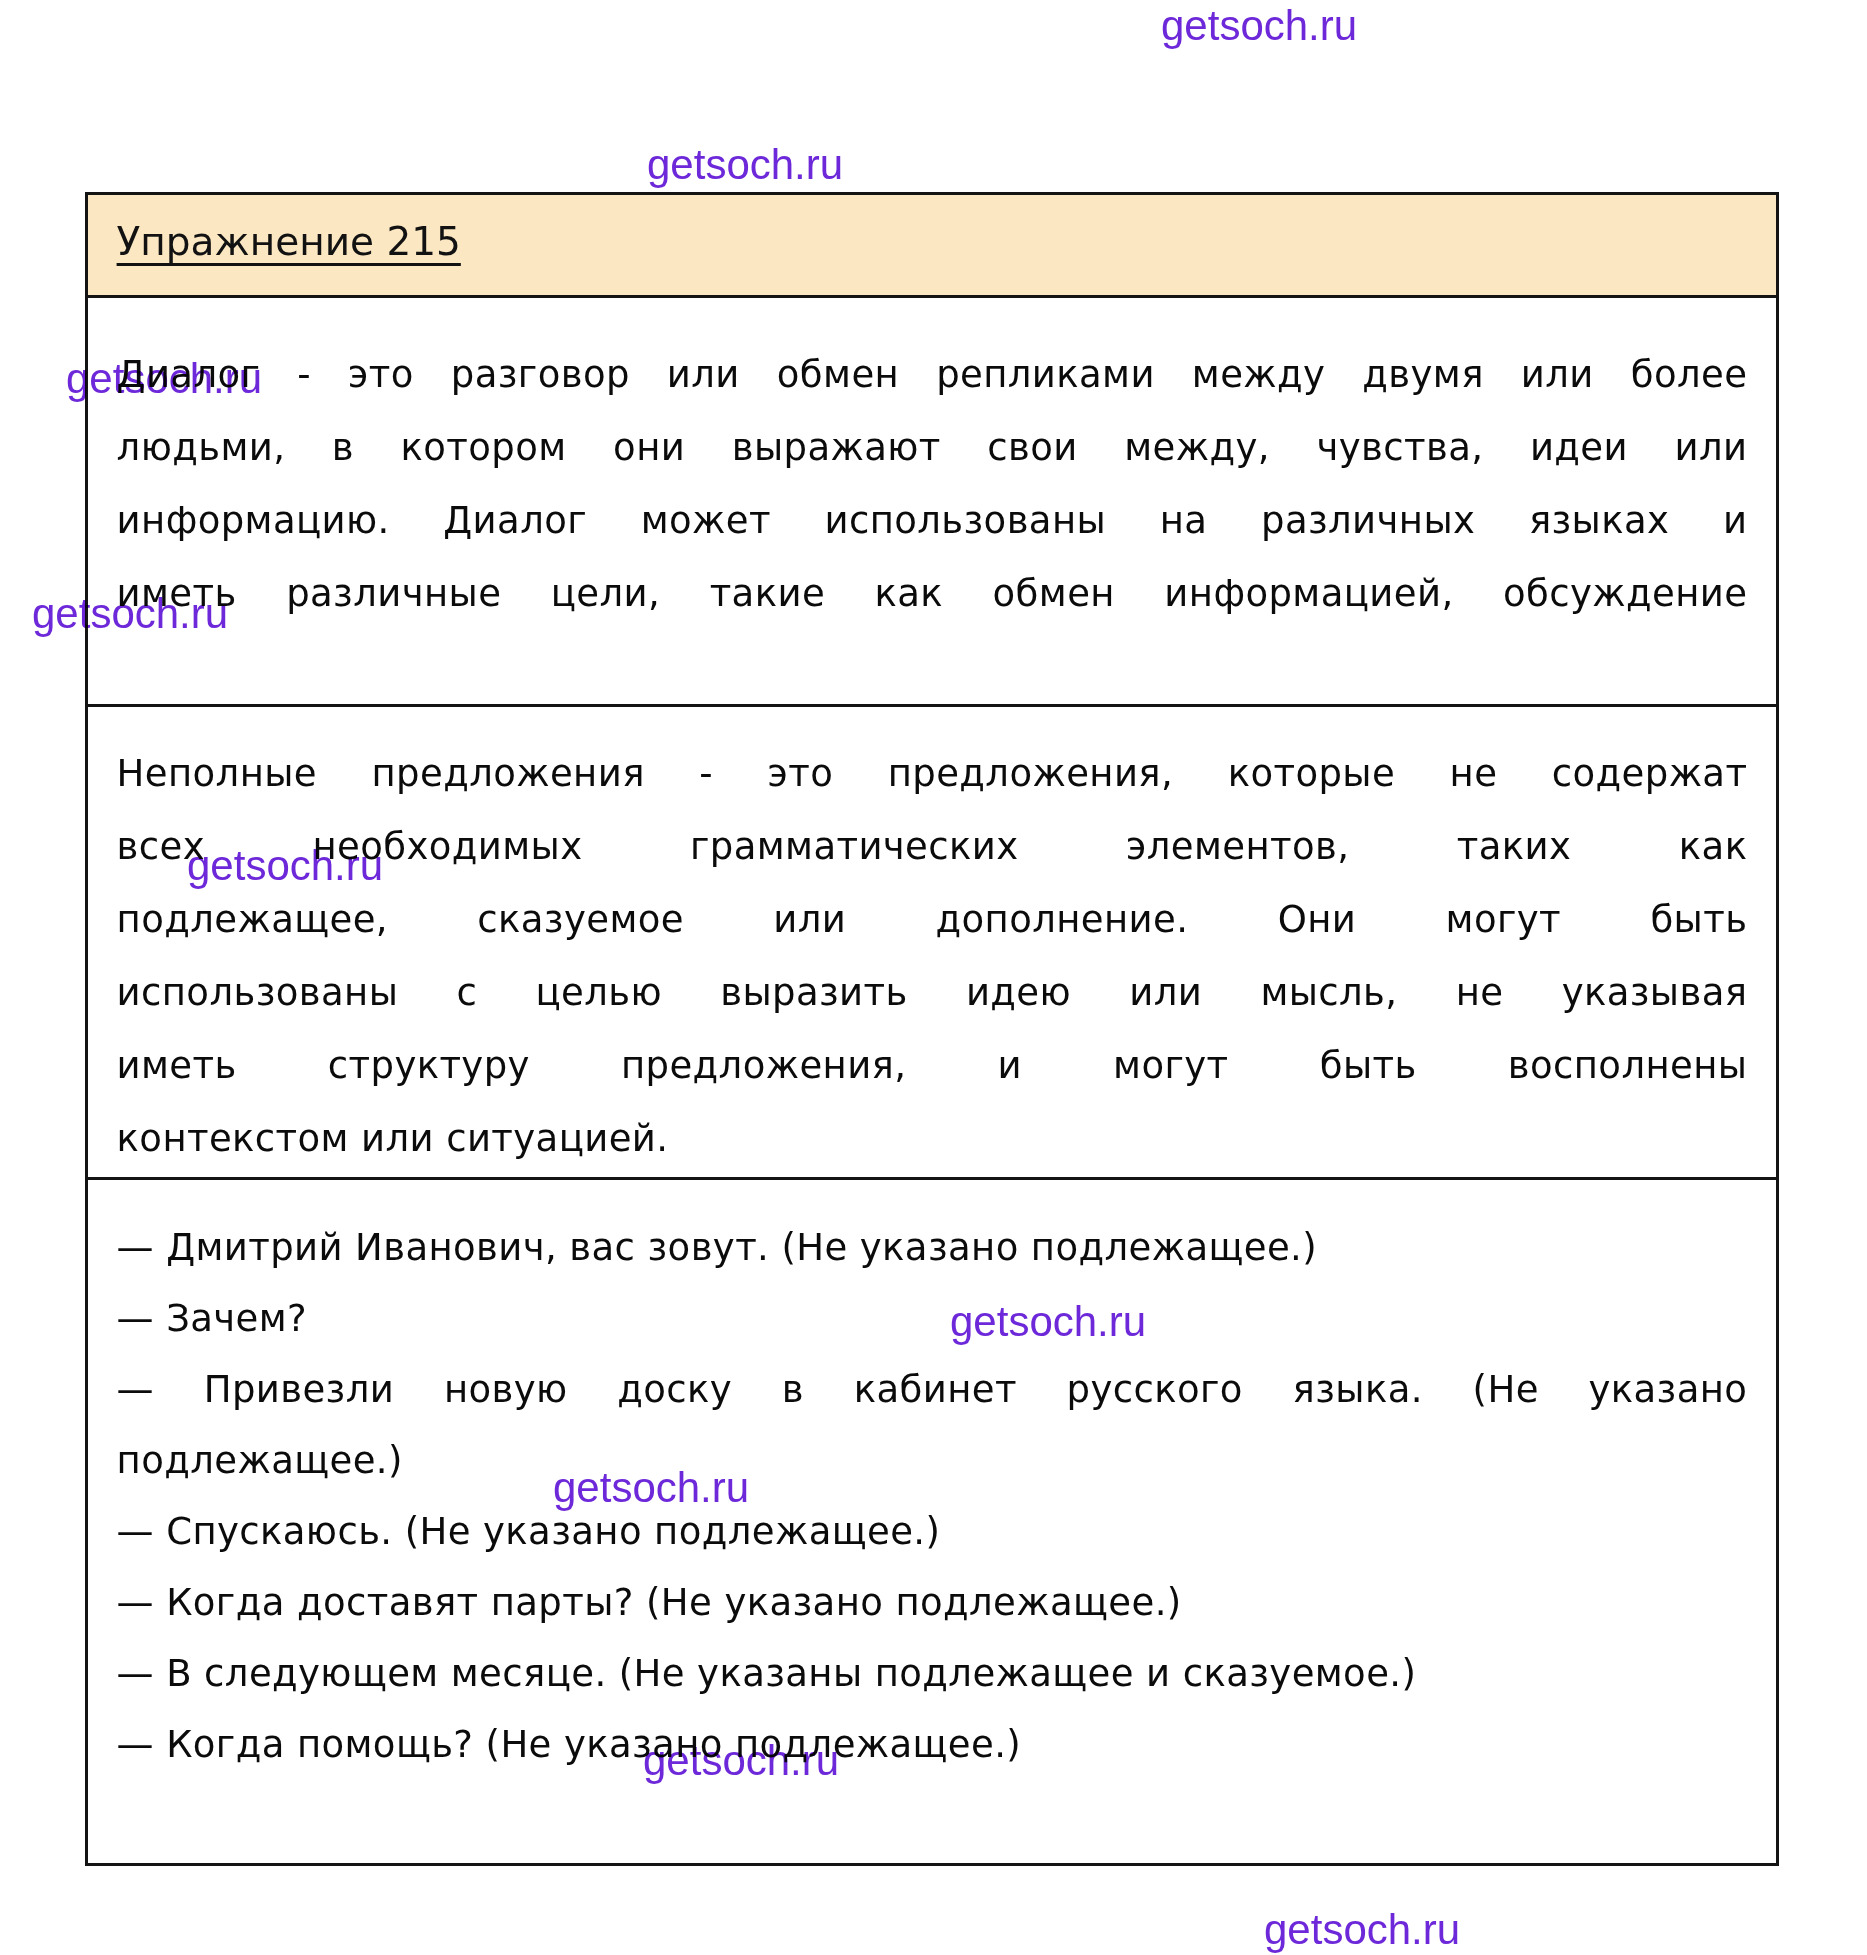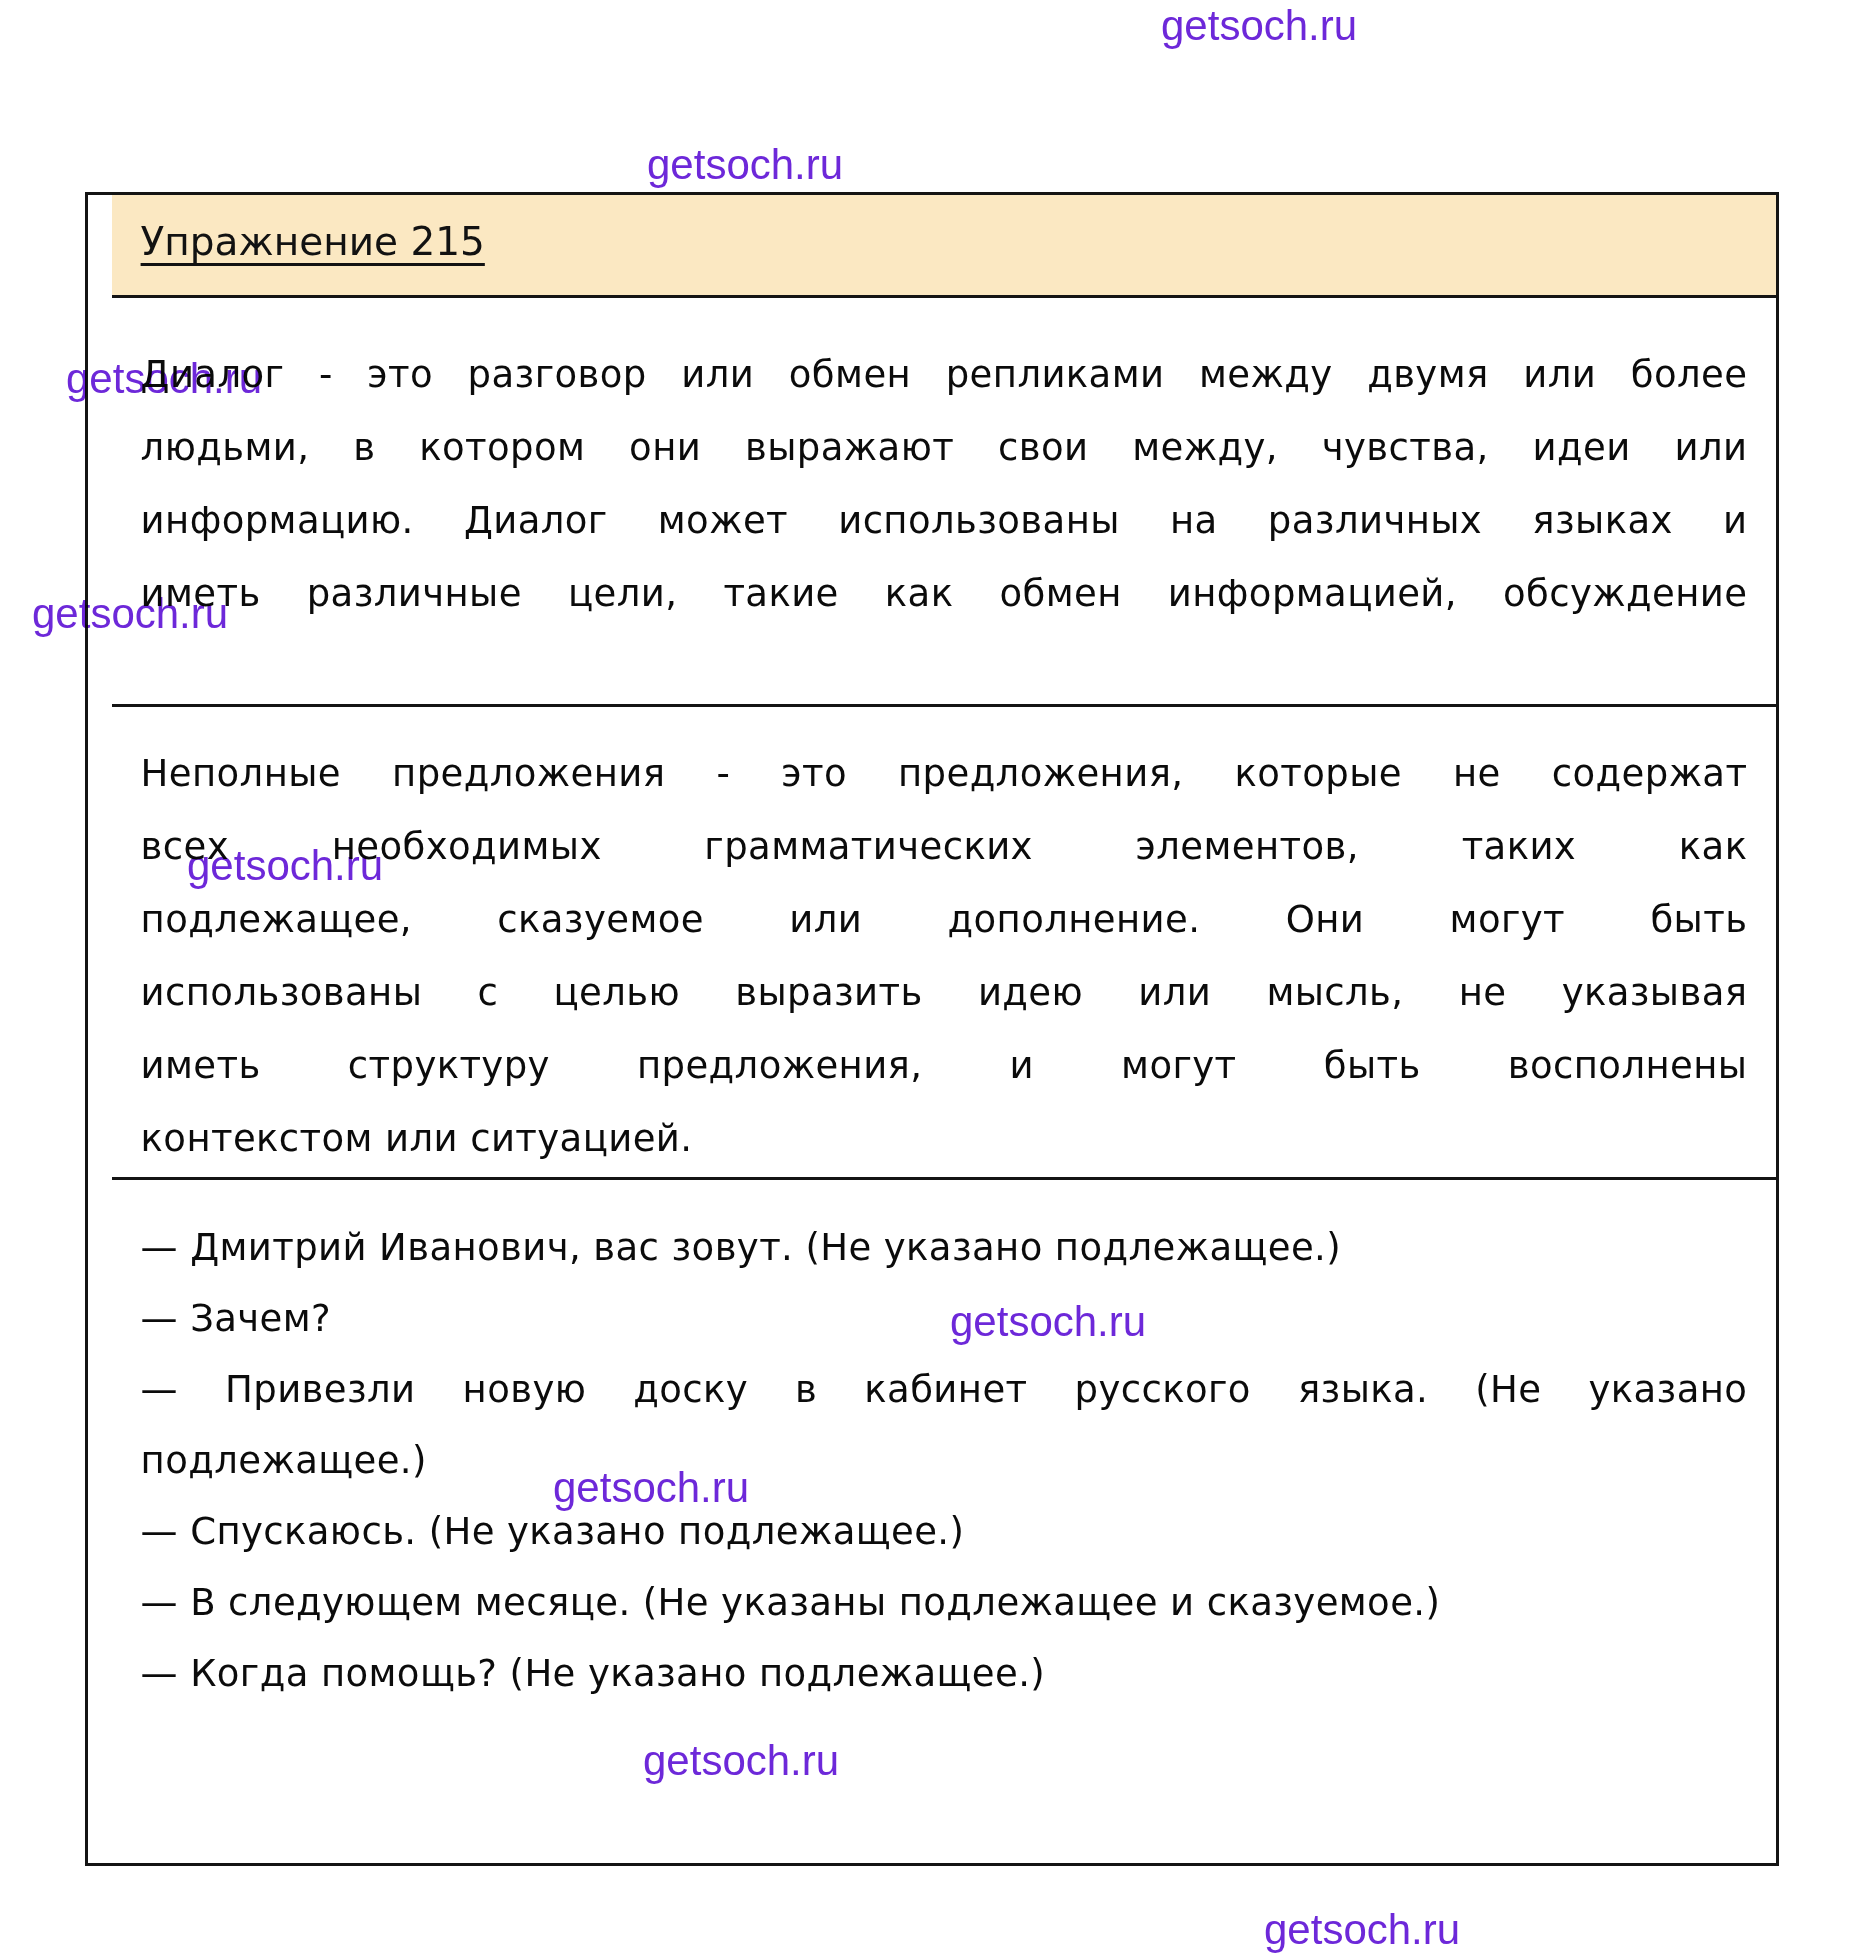--- a/index.html
+++ b/index.html
@@ -35,21 +35,20 @@
     box-sizing: border-box;
     border: 3.8px solid #141414;
     background: #ffffff;
     z-index: 1;
   }
   .row {
     box-sizing: border-box;
     border-bottom: 3.8px solid #141414;
     padding: 0 28.6px;
     overflow: hidden;
-    margin-left: 24px;
   }
   .row:last-child { border-bottom: none; }
 
   .row-header {
     height: 103px;
     background: #FBE8C2;
     padding-top: 24px;
   }
   .exercise-title {
     font-size: 39px;
@@ -107,17 +106,18 @@
       <div class="line just">использованы с целью выразить идею или мысль, не указывая</div>
       <div class="line just">иметь структуру предложения, и могут быть восполнены</div>
       <div class="line">контекстом или ситуацией.</div>
     </div>
   <div class="row row-dialog">
       <div class="line">— Дмитрий Иванович, вас зовут. (Не указано подлежащее.)</div>
       <div class="line">— Зачем?</div>
       <div class="line just">— Привезли новую доску в кабинет русского языка. (Не указано</div>
       <div class="line">подлежащее.)</div>
       <div class="line">— Спускаюсь. (Не указано подлежащее.)</div>
+      <div class="line">— Когда доставят парты? (Не указано подлежащее.)</div>
       <div class="line">— В следующем месяце. (Не указаны подлежащее и сказуемое.)</div>
       <div class="line">— Когда помощь? (Не указано подлежащее.)</div>
     </div>
 </div>
 
 
 </body></html>

